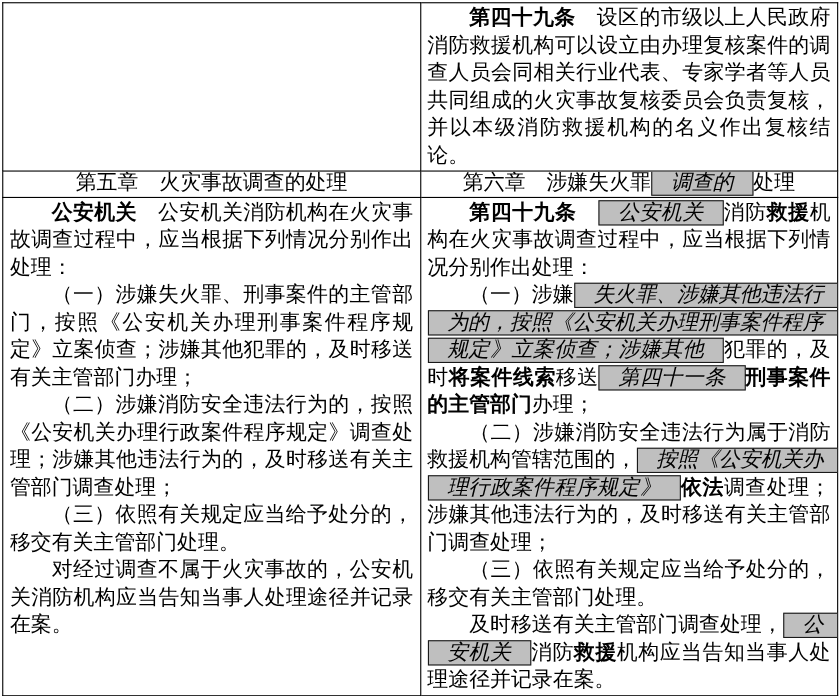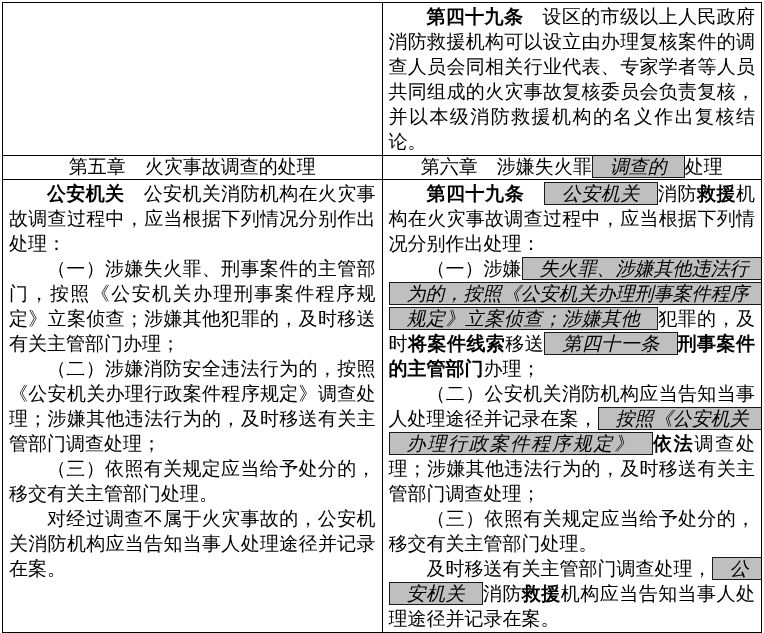--- a/index.html
+++ b/index.html
@@ -76,19 +76,19 @@
     <td>
           <p class="para"><span class="bold">公安机关　</span><span>公安机关消防机构在火灾事故调查过程中，应当根据下列情况分别作出处理：</span></p>
           <p class="para"><span>（一）涉嫌失火罪、刑事案件的主管部门，按照《公安机关办理刑事案件程序规定》立案侦查；涉嫌其他犯罪的，及时移送有关主管部门办理；</span></p>
           <p class="para"><span>（二）涉嫌消防安全违法行为的，按照《公安机关办理行政案件程序规定》调查处理；涉嫌其他违法行为的，及时移送有关主管部门调查处理；</span></p>
           <p class="para"><span>（三）依照有关规定应当给予处分的，移交有关主管部门处理。</span></p>
           <p class="para"><span>对经过调查不属于火灾事故的，公安机关消防机构应当告知当事人处理途径并记录在案。</span></p>
         </td>
     <td>
           <p class="para"><span class="bold">第四十九条　</span><span class="hl">公安机关</span><span>消防</span><span class="bold">救援</span><span>机构在火灾事故调查过程中，应当根据下列情况分别作出处理：</span></p>
           <p class="para"><span>（一）涉嫌</span><span class="hl">失火罪、涉嫌其他违法行为的，按照《公安机关办理刑事案件程序规定》立案侦查；涉嫌其他</span><span>犯罪的，及时</span><span class="bold">将案件线索</span><span>移送</span><span class="hl">第四十一条</span><span class="bold">刑事案件的主管部门</span><span>办理；</span></p>
-          <p class="para"><span>（二）公安机关消防机构应当告知当事人处理途径并记录在案，</span><span class="hl">按照《公安机关办理行政案件程序规定》</span><span class="bold">依法</span><span>调查处理；涉嫌其他违法行为的，及时移送有关主管部门调查处理；</span></p>
+          <p class="para"><span>（二）涉嫌消防安全违法行为属于消防救援机构管辖范围的，</span><span class="hl">按照《公安机关办理行政案件程序规定》</span><span class="bold">依法</span><span>调查处理；涉嫌其他违法行为的，及时移送有关主管部门调查处理；</span></p>
           <p class="para"><span>（三）依照有关规定应当给予处分的，移交有关主管部门处理。</span></p>
           <p class="para"><span>及时移送有关主管部门调查处理，</span><span class="hl">公安机关</span><span>消防</span><span class="bold">救援</span><span>机构应当告知当事人处理途径并记录在案。</span></p>
         </td>
   </tr>
 </tbody>
   </table>
 
 </body></html>

